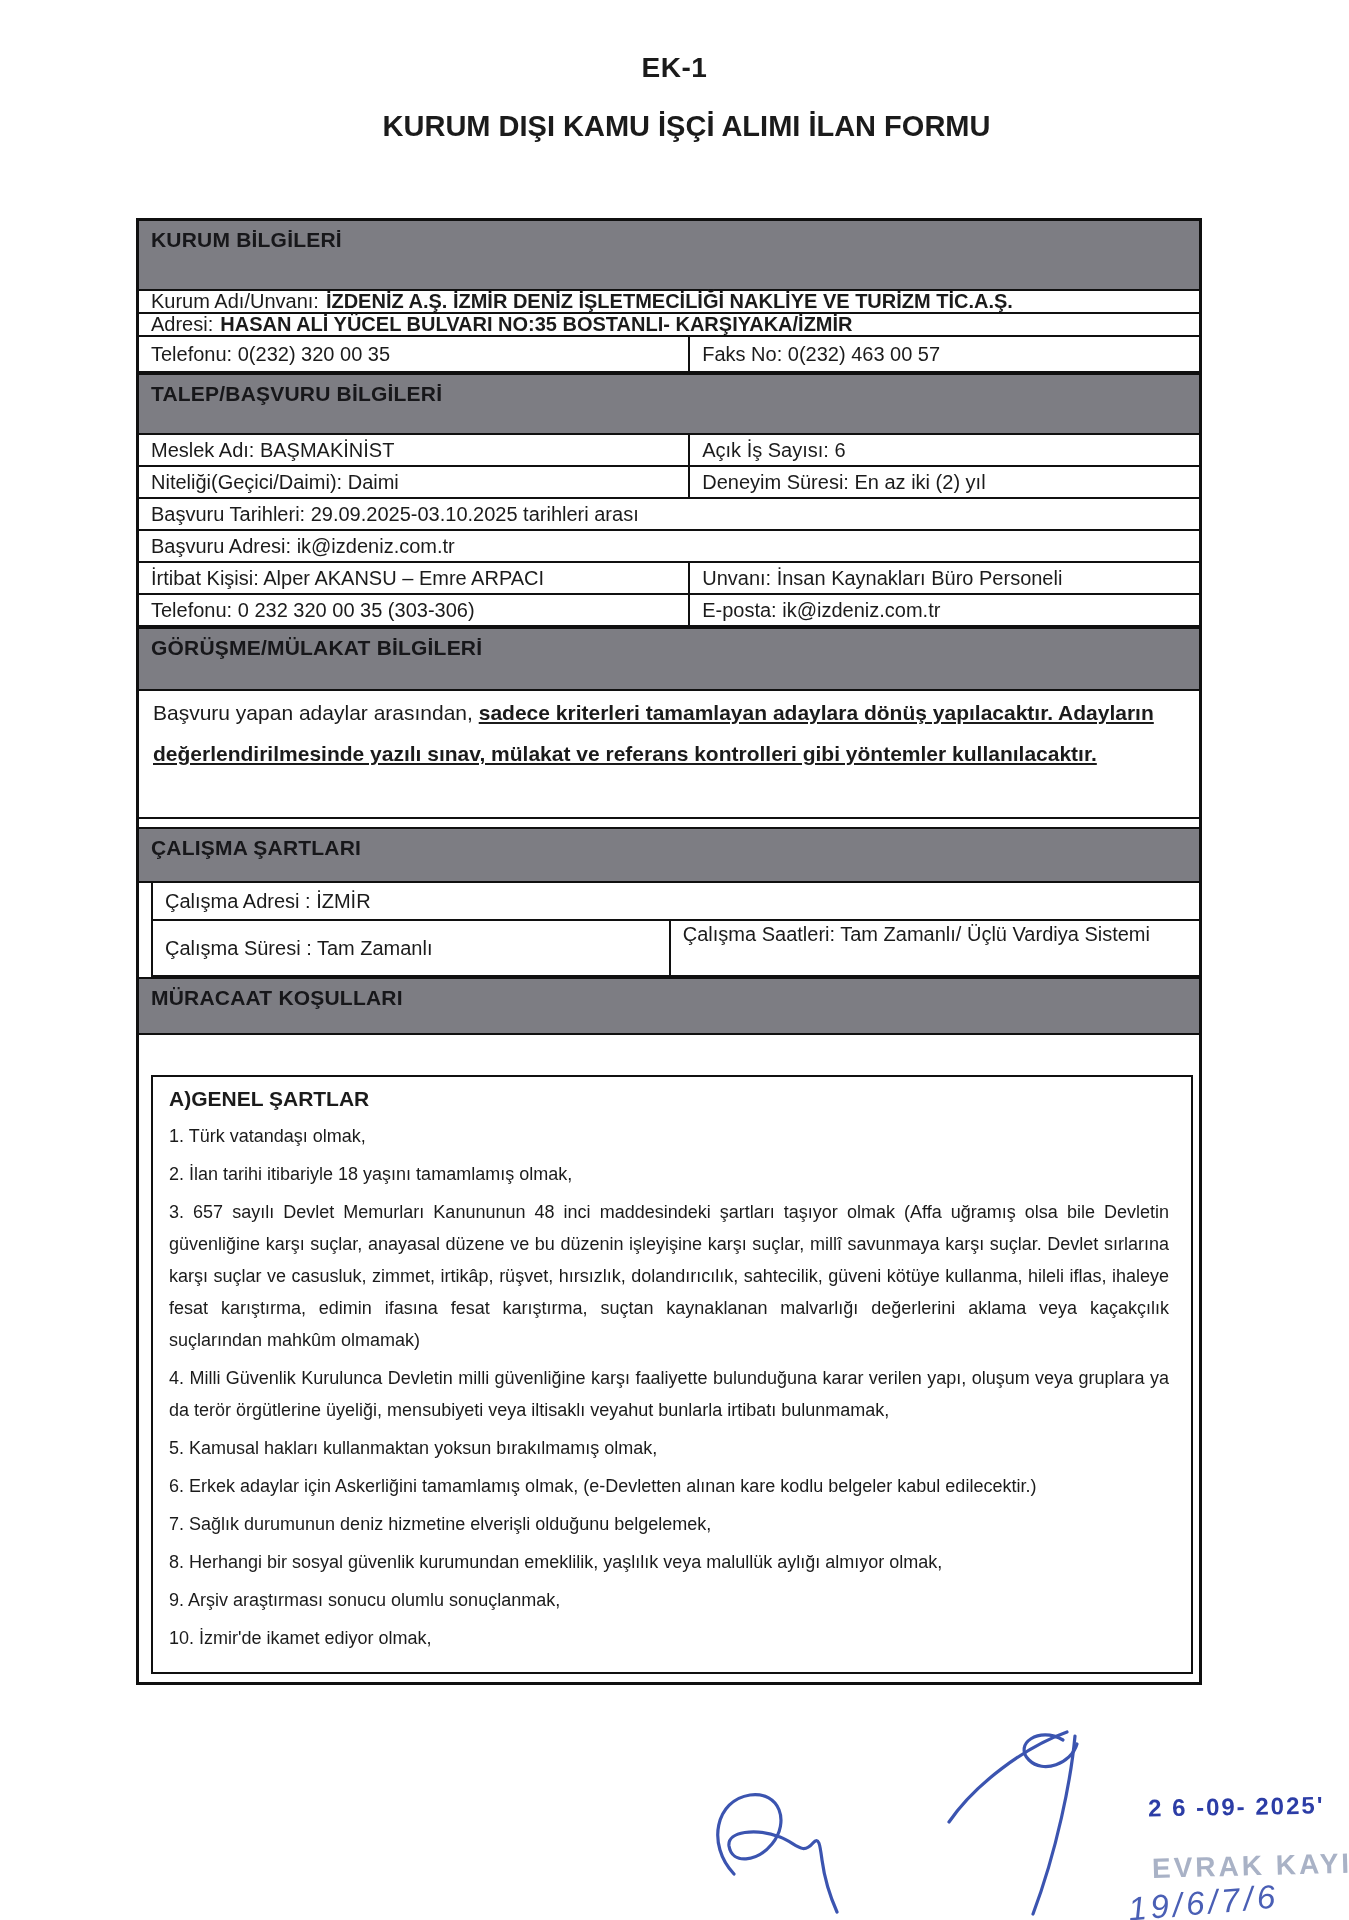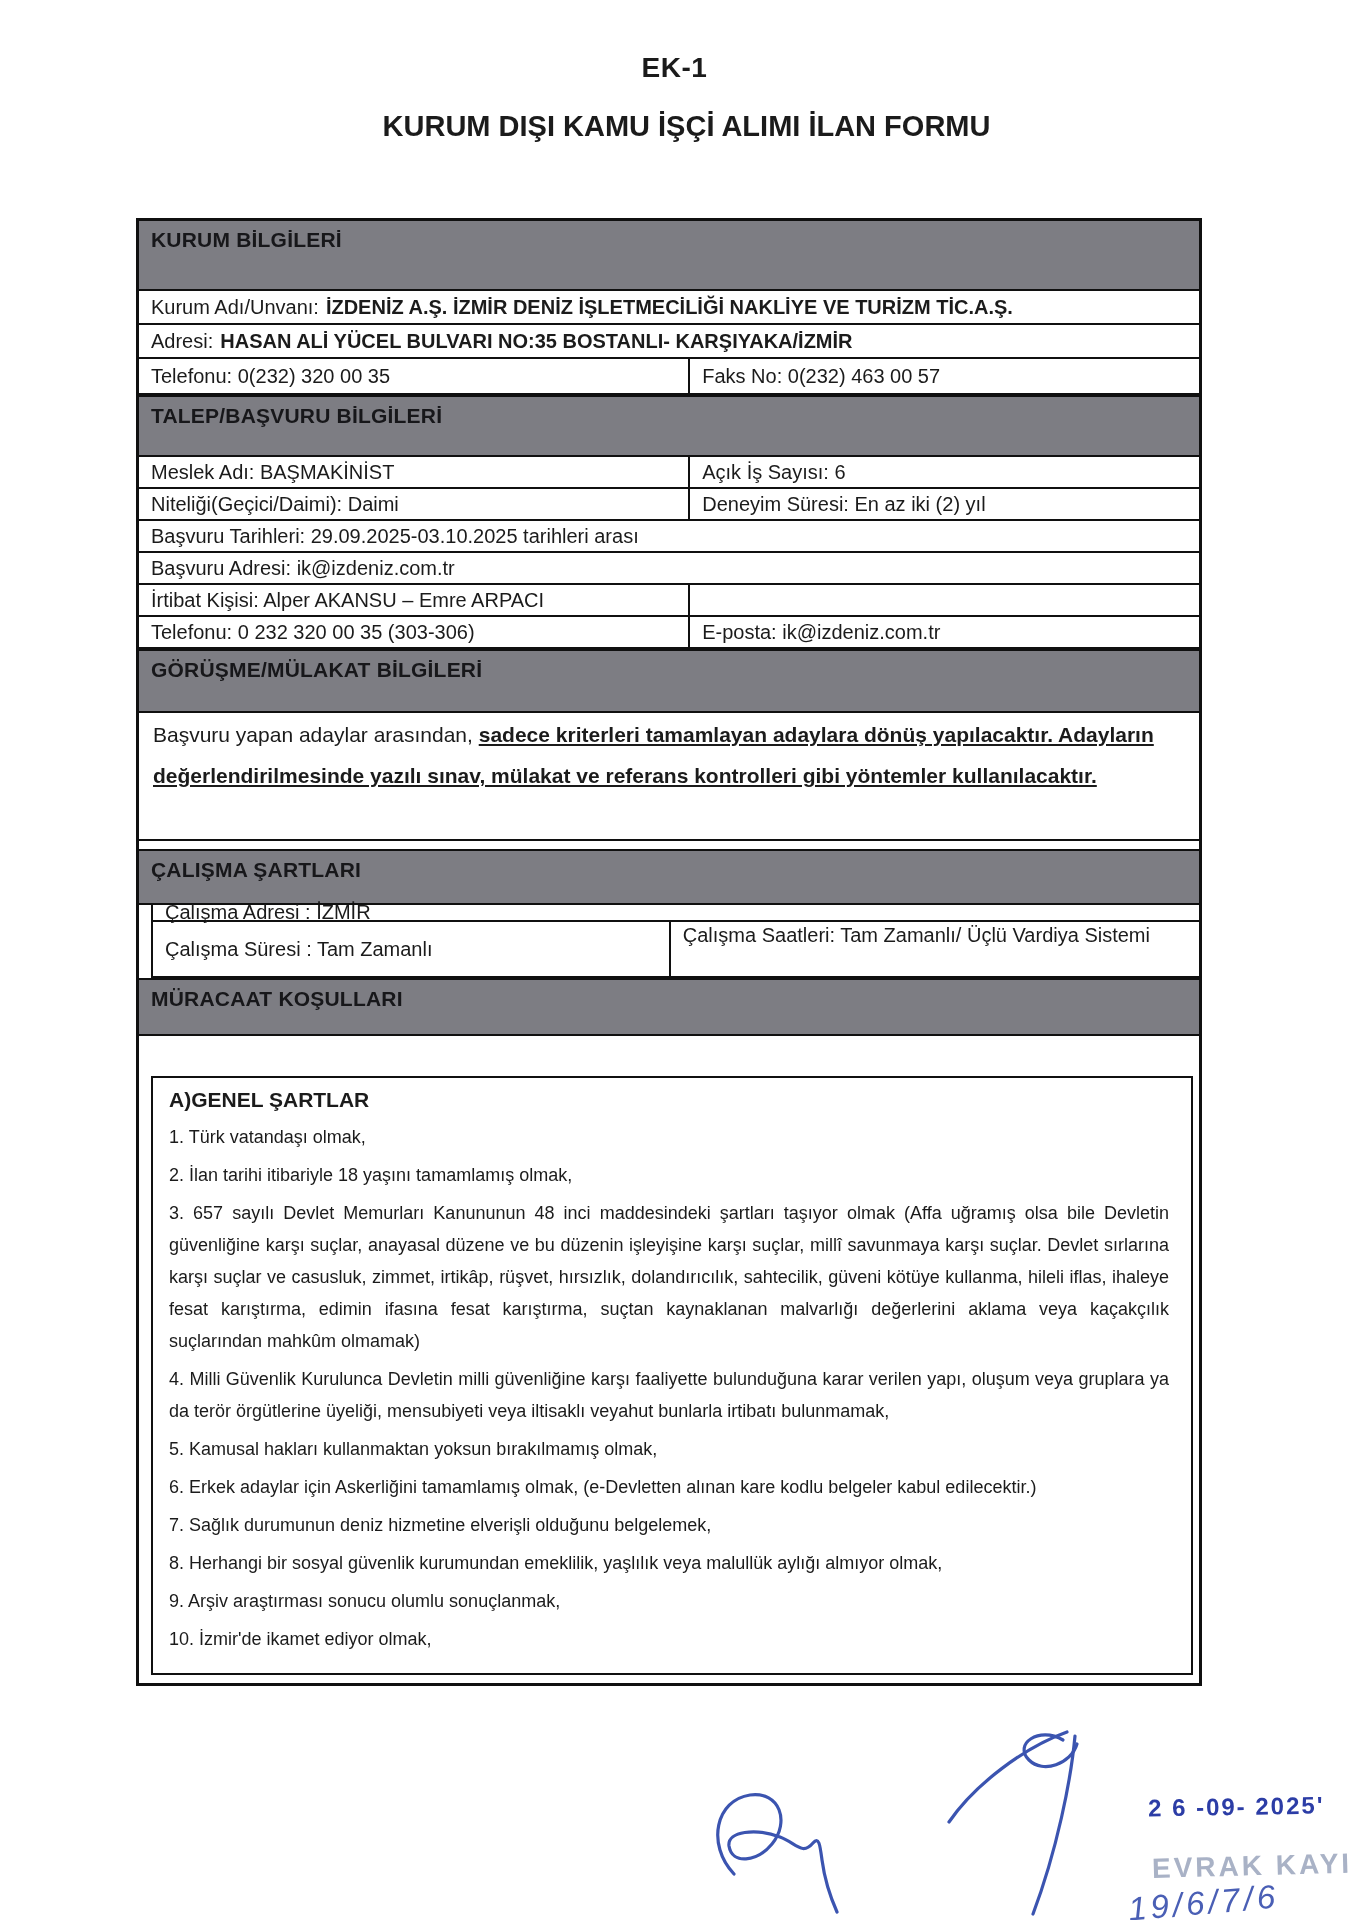--- a/index.html
+++ b/index.html
@@ -21,21 +21,21 @@
           letter-spacing: .2px; }
   .band.first { border-top: none; }
   .b-kurum   { height: 70px; }
   .b-talep   { height: 62px; }
   .b-gorusme { height: 64px; }
   .b-calisma { height: 56px; }
   .b-murac   { height: 58px; }
 
   .trow { border-bottom: 2px solid #101010; font-size: 20px; display: flex; align-items: center;
           padding: 0 12px; background: #fff; }
-  .r34 { height: 34px; } .r36 { height: 36px; } .r32 { height: 32px; } .r33 { height: 17px; }
+  .r34 { height: 23px; } .r36 { height: 36px; } .r32 { height: 32px; } .r33 { height: 38px; }
 
   .trow.split { padding: 0; }
   .trow.split .cell { height: 100%; display: flex; align-items: center; padding: 0 12px; }
   .trow.split .cell.left  { width: 52%; border-right: 2px solid #101010; }
   .trow.split .cell.right { width: 48%; }
   .trow.split.mid .cell.left { width: 49.5%; }
   .trow.split.mid .cell.right { width: 50.5%; }
 
   .lbl { margin-right: 7px; white-space: nowrap; }
   .val-bold { font-weight: bold; }
@@ -107,20 +107,21 @@
       <div class="cell left">Niteliği(Geçici/Daimi): Daimi</div>
       <div class="cell right">Deneyim Süresi: En az iki (2) yıl</div>
     </div>
 
     <div class="trow r32">Başvuru Tarihleri: 29.09.2025-03.10.2025 tarihleri arası</div>
 
     <div class="trow r32">Başvuru Adresi:  ik@izdeniz.com.tr</div>
 
     <div class="trow split r32">
       <div class="cell left">İrtibat Kişisi: Alper AKANSU – Emre ARPACI</div>
+      <div class="cell right">Unvanı: İnsan Kaynakları Büro Personeli</div>
     </div>
 
     <div class="trow split r32">
       <div class="cell left">Telefonu: 0 232 320 00 35 (303-306)</div>
       <div class="cell right">E-posta: ik@izdeniz.com.tr</div>
     </div>
 
     <div class="band b-gorusme">GÖRÜŞME/MÜLAKAT BİLGİLERİ</div>
 
     <div class="para-block">

